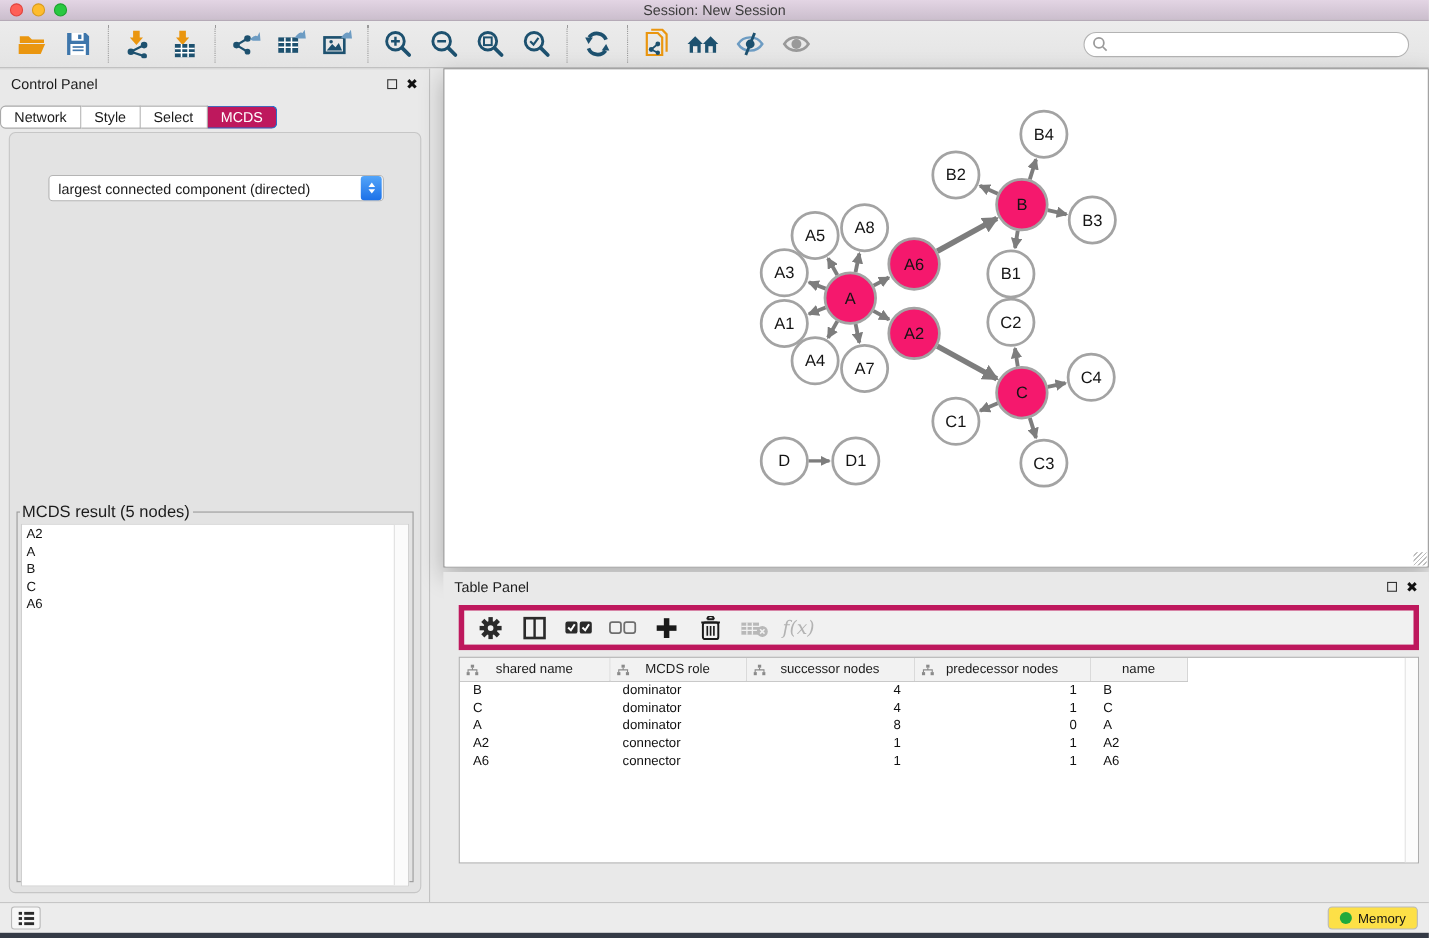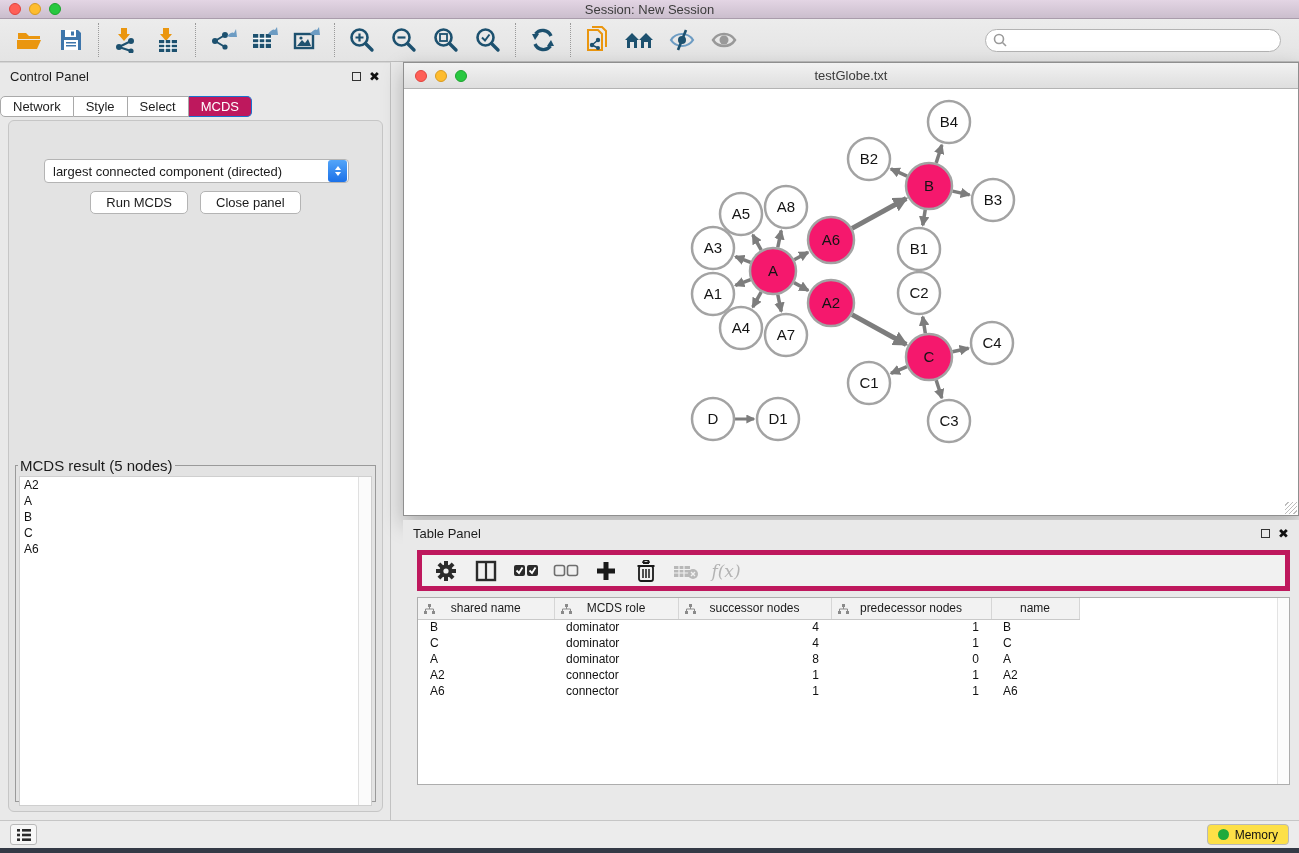--- a/index.html
+++ b/index.html
@@ -274,47 +274,35 @@
       <div class="segtab sel">MCDS</div>
     </div>
   <div class="cp-inner">
     <div class="combo">
       <span class="combotext">largest connected component (directed)</span>
       <span class="spinner">
         <span class="chev-up"></span>
           <span class="chev-dn"></span>
       </span>
     </div>
-    <div class="btnrow">
-      <button class="pushbtn">Run MCDS</button>
-      <button class="pushbtn">Close panel</button>
-    </div>
     <fieldset class="mcds-fieldset">
       <legend>MCDS result (5 nodes)</legend>
       <div class="mcds-list" id="mcds-list">
         <div class="mcds-item">A2</div>
           <div class="mcds-item">A</div>
           <div class="mcds-item">B</div>
           <div class="mcds-item">C</div>
           <div class="mcds-item">A6</div>
           <div class="mcds-scroll"></div>
       </div>
     </fieldset>
   </div>
 </div>
 
 <div class="netwin">
-  <div class="netwin-titlebar">
-    <div class="lights">
-      <div class="light red"></div>
-      <div class="light yellow"></div>
-      <div class="light green"></div>
-    </div>
-    <div class="netwin-title">testGlobe.txt</div>
-  </div>
   <div class="netcanvas">
     <svg id="graph-svg" width="892" height="425">
         <defs>
           <marker id="arrow" viewBox="0 0 10 10" refX="8.5" refY="5" markerWidth="3" markerHeight="3" orient="auto" markerUnits="strokeWidth">
             <path d="M0,0 L10,5 L0,10 z" fill="#7d7d7d"></path>
           </marker>
         </defs>
         <line x1="345.5900931847508" y1="189.59046427917886" x2="330.4099068152492" y2="195.40953572082114" stroke="#7d7d7d" stroke-width="3.5" marker-end="url(#arrow)"></line>
         <line x1="389.01386441664306" y1="192.59385622987205" x2="403.2349802153034" y2="200.4399890843053" stroke="#7d7d7d" stroke-width="3.5" marker-end="url(#arrow)"></line>
         <line x1="345.5900931847508" y1="172.40953572082114" x2="330.4099068152492" y2="166.59046427917886" stroke="#7d7d7d" stroke-width="3.5" marker-end="url(#arrow)"></line>

